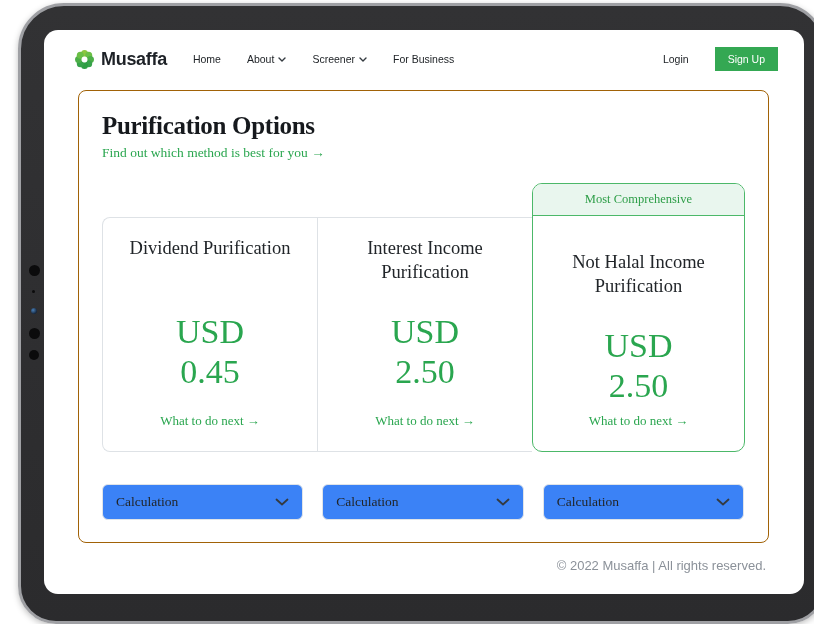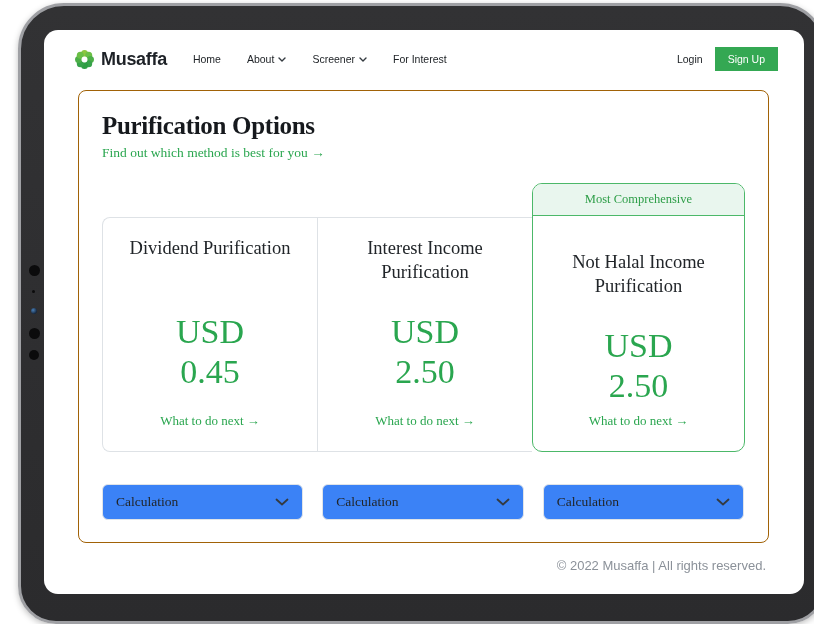--- a/index.html
+++ b/index.html
@@ -17,21 +17,21 @@
   .screen { position:absolute; left:23px; top:24px; width:760px; height:564px;
     background:#ffffff; border-radius:14px; overflow:hidden; }
 
   
   .navbar { height:58px; display:flex; align-items:center; padding:0 26px 0 30px; }
   .brand { display:flex; align-items:center; gap:6px; cursor:pointer; }
   .brand-text { font-size:18px; font-weight:700; color:#1d2126; letter-spacing:-.3px; }
   .nav-items { display:flex; align-items:center; gap:26px; margin-left:26px; }
   .nav-item { display:flex; align-items:center; gap:4px; font-size:10.5px;
     color:#212529; cursor:pointer; }
-  .nav-right { margin-left:auto; display:flex; align-items:center; gap:12px; }
+  .nav-right { margin-left:auto; display:flex; align-items:center; gap:26px; }
   .login { font-size:10.5px; color:#212529; cursor:pointer; }
   .signup { font-size:10.5px; color:#ffffff; background:#34a853; border:none;
     padding:6px 13px; border-radius:0; cursor:pointer; font-family:inherit; }
 
   
   .container { margin:2px 35px 0 34px; height:453px; border:1px solid #a16207;
     border-radius:8px; padding:0 23px; position:relative;font-family:Liberation Serif, serif; }
   .page-title { margin-top:21px; font-size:25px; font-weight:700; color:#16191d;
     letter-spacing:-.3px; }
   .page-sub { margin-top:5px; font-size:13.5px; font-weight:500; color:#2aa64f;
@@ -115,21 +115,21 @@
         </span>
         <span class="nav-item">
           <span>Screener</span>
           <span style="display:flex;">
             <svg width="8" height="5" viewBox="0 0 8 5">
                 <polyline points="1,1 4,4 7,1" fill="none" stroke="#343a40" stroke-width="1.4" stroke-linecap="round" stroke-linejoin="round"></polyline>
               </svg>
           </span>
         </span>
         <span class="nav-item">
-          <span>For Interest</span>
+          <span>For Business</span>
         </span>
       </div>
 
       <div class="nav-right">
         <span class="login">Login</span>
         <button class="signup">Sign Up</button>
       </div>
     </div>
 
     <div class="container">

